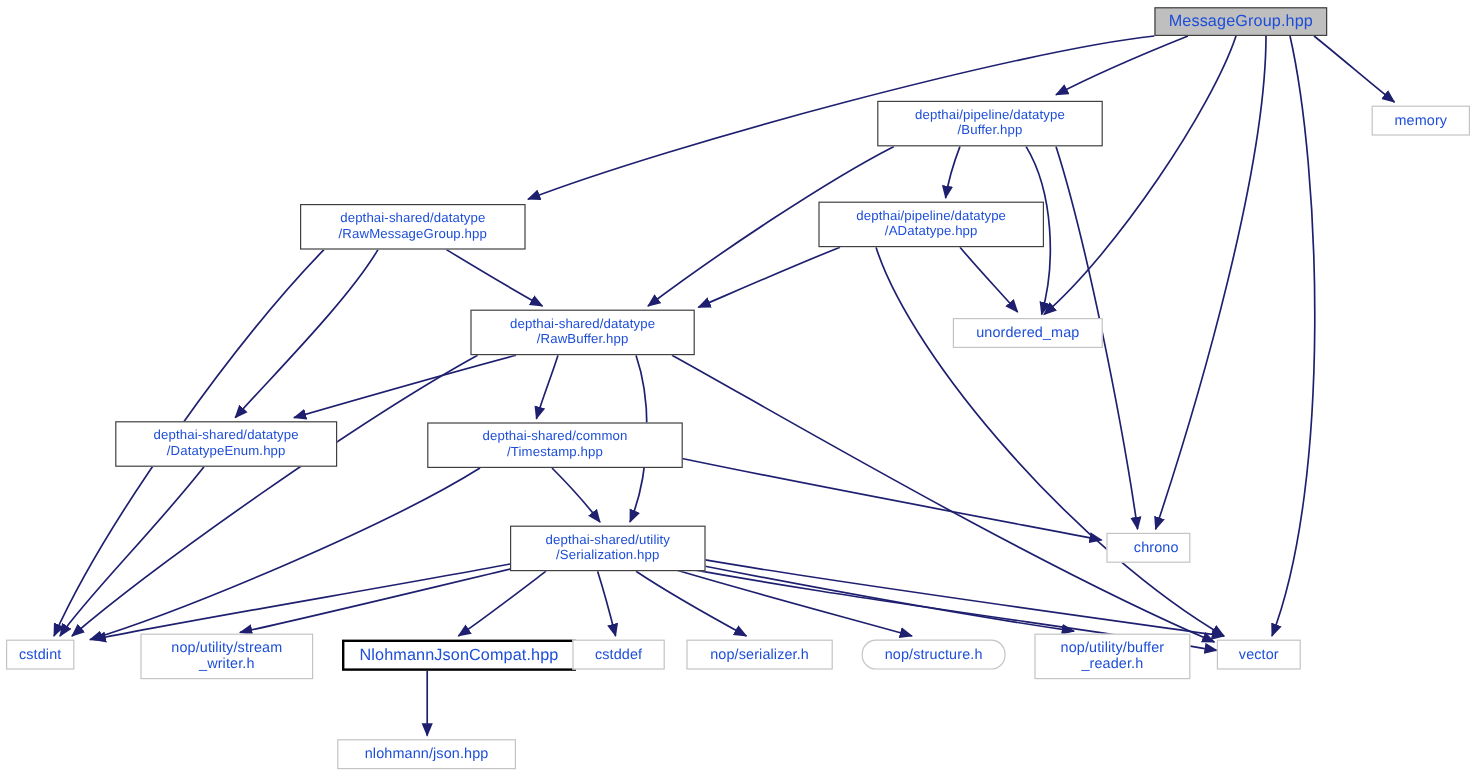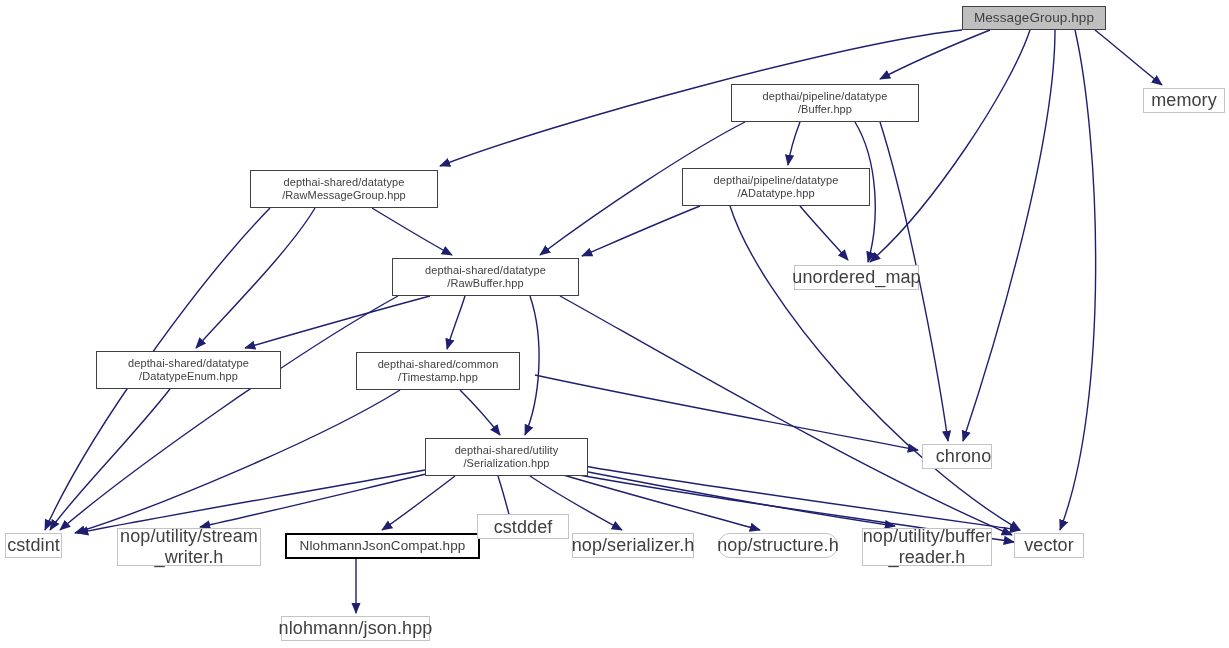--- a/index.html
+++ b/index.html
@@ -25,34 +25,34 @@
     pointer-events: none;
   }
   .node {
     position: absolute;
     box-sizing: border-box;
     display: flex;
     align-items: center;
     justify-content: center;
     text-align: center;
     background: #ffffff;
-    color: #404040;
+    color: #1d4ed8;
     line-height: 1.16;
     white-space: pre-line;
     letter-spacing: 0.1px;
   }
   
   .node.project {
     border: 1px solid #404040;
     font-size: 11px;
   }
   
   .node.system {
     border: 1px solid #c4c4c4;
-    font-size: 18px;
+    font-size: 12px;
   }
   
   .node.root {
     background: #bfbfbf;
     border: 1px solid #404040;
     font-size: 13.5px;
   }
   
   .node.emph {
     border: 2px solid #000000;
@@ -118,30 +118,30 @@
 /Buffer.hpp</span></div>
       <div class="node project" style="left: 682px; top: 168px; width: 188px; height: 38px;"><span class="label">depthai/pipeline/datatype
 /ADatatype.hpp</span></div>
       <div class="node project" style="left: 250px; top: 170px; width: 188px; height: 38px;"><span class="label">depthai-shared/datatype
 /RawMessageGroup.hpp</span></div>
       <div class="node system" style="left: 794px; top: 265px; width: 125px; height: 25px;"><span class="label">unordered_map</span></div>
       <div class="node project" style="left: 392px; top: 258px; width: 187px; height: 38px;"><span class="label">depthai-shared/datatype
 /RawBuffer.hpp</span></div>
       <div class="node project" style="left: 96px; top: 351px; width: 185px; height: 38px;"><span class="label">depthai-shared/datatype
 /DatatypeEnum.hpp</span></div>
-      <div class="node project" style="left: 356px; top: 352px; width: 164px; height: 38px;"><span class="label">depthai-shared/common
+      <div class="node project" style="left: 356px; top: 352px; width: 213px; height: 38px;"><span class="label">depthai-shared/common
 /Timestamp.hpp</span></div>
       <div class="node project" style="left: 425px; top: 438px; width: 163px; height: 38px;"><span class="label">depthai-shared/utility
 /Serialization.hpp</span></div>
       <div class="node system" style="left: 922px; top: 444px; width: 70px; height: 25px; padding-left: 13px;"><span class="label">chrono</span></div>
       <div class="node system" style="left: 5px; top: 533px; width: 57px; height: 25px; justify-content: center;"><span class="label">cstdint</span></div>
       <div class="node system" style="left: 93px; top: 528px; width: 144px; height: 38px; margin-left: 24px;"><span class="label">nop/utility/stream
 _writer.h</span></div>
       <div class="node emph" style="left: 258px; top: 533px; width: 195px; height: 26px; margin-left: 27px;"><span class="label">NlohmannJsonCompat.hpp</span></div>
-      <div class="node system" style="left: 477px; top: 514px; width: 92px; height: 25px; align-items: flex-end;"><span class="label">cstddef</span></div>
+      <div class="node system" style="left: 477px; top: 533px; width: 77px; height: 25px;"><span class="label">cstddef</span></div>
       <div class="node system" style="left: 572px; top: 533px; width: 122px; height: 25px;"><span class="label">nop/serializer.h</span></div>
       <div class="node system" style="left: 718px; top: 533px; width: 120px; height: 25px; border-radius: 12px;"><span class="label">nop/structure.h</span></div>
       <div class="node system" style="left: 862px; top: 528px; width: 130px; height: 38px;"><span class="label">nop/utility/buffer
 _reader.h</span></div>
       <div class="node system" style="left: 1014px; top: 533px; width: 70px; height: 25px;"><span class="label">vector</span></div>
       <div class="node system" style="left: 281px; top: 616px; width: 149px; height: 25px;"><span class="label">nlohmann/json.hpp</span></div>
     </div>
 </div>
 
 </body></html>

